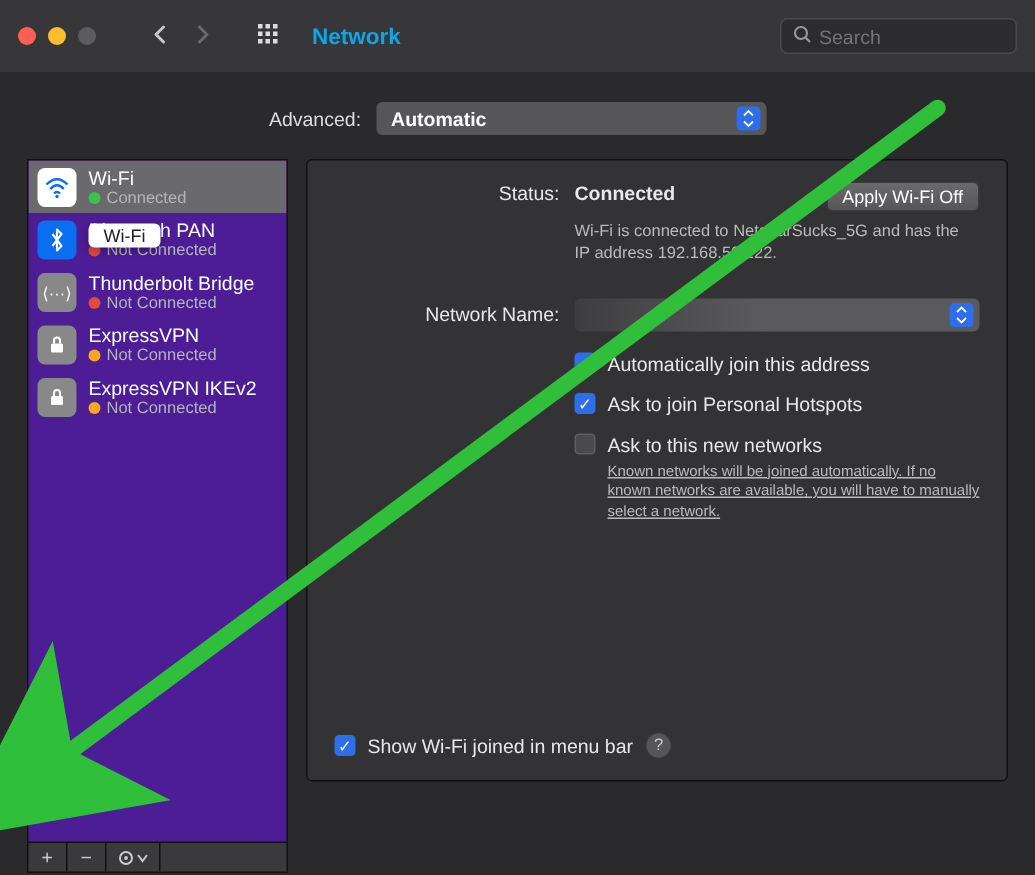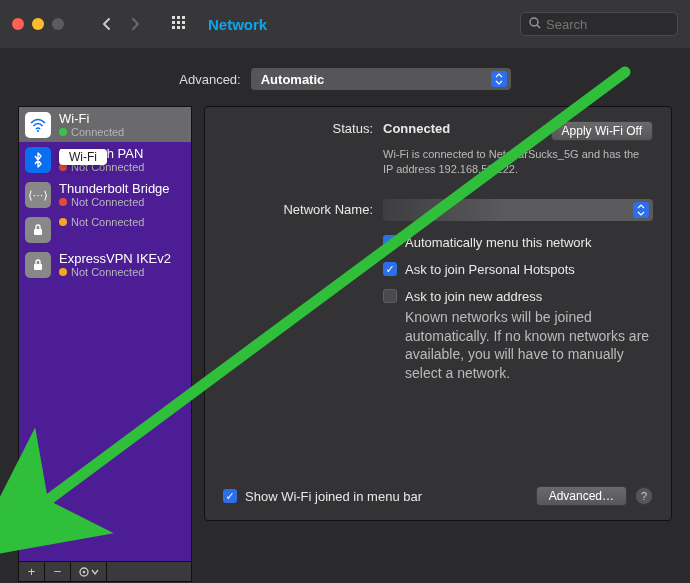--- a/index.html
+++ b/index.html
@@ -54,21 +54,21 @@
   .status-label { flex: 0 0 150px; text-align: right; font-size: 13px; }
   .status-value { font-weight: 600; font-size: 13px; }
   .btn { background: linear-gradient(#6a6a6c, #565658); border: 1px solid #3a3a3c; border-radius: 4px; color: #fff; font-size: 12px; padding: 2px 10px; cursor: pointer; margin-left: auto; }
   .status-desc { font-size: 11px; color: #bbb; margin-left: 160px; margin-bottom: 22px; line-height: 1.35; max-width: 260px; }
   .netname-row { display: flex; align-items: center; gap: 10px; margin-bottom: 14px; }
   .netname-select { flex: 1; background: linear-gradient(90deg, #3e3e40, #5a5a5c 45%, #5a5a5c); }
   .check-row { display: flex; align-items: center; gap: 8px; margin-left: 160px; margin-bottom: 12px; font-size: 13px; }
   .checkbox { width: 14px; height: 14px; border-radius: 3px; display: flex; align-items: center; justify-content: center; font-size: 11px; }
   .checkbox.checked { background: #2c6fe8; color: #fff; }
   .checkbox.unchecked { background: #4a4a4c; border: 1px solid #5f5f61; }
-  .check-desc { font-size: 14px; color: #bbb; margin-left: 182px; line-height: 1.35; max-width: 250px; }
+  .check-desc { font-size: 10px; color: #bbb; margin-left: 182px; line-height: 1.35; max-width: 250px; text-decoration: underline; }
 
   .bottom-row { display: flex; align-items: center; margin-top: auto; }
   .bottom-check { display: flex; align-items: center; gap: 8px; font-size: 13px; }
   .adv-btn { background: linear-gradient(#6a6a6c, #565658); border: 1px solid #3a3a3c; border-radius: 4px; color: #fff; font-size: 12px; padding: 2px 12px; margin-left: auto; cursor: pointer; }
   .help-btn { width: 18px; height: 18px; border-radius: 50%; background: #565658; border: 1px solid #3a3a3c; color: #ccc; font-size: 11px; display: flex; align-items: center; justify-content: center; margin-left: 8px; cursor: pointer; }
 
   .footer { display: flex; justify-content: flex-end; gap: 10px; padding: 16px 22px; }
   .footer .btn { margin: 0; width: 82px; }
 
   .arrow-svg { position: absolute; top: 0; left: 0; pointer-events: none; z-index: 5; }
@@ -178,20 +178,21 @@
         </div>
       </div>
       <div class="svc">
         <div class="svc-icon vpn">
           <svg width="14" height="14" viewBox="0 0 14 14">
               <rect x="3" y="6" width="8" height="6" rx="1" fill="#fff"></rect>
               <path d="M5 6 V4 a2 2 0 0 1 4 0 V6" stroke="#fff" stroke-width="1.4" fill="none"></path>
             </svg>
         </div>
         <div class="svc-text">
+          <div class="svc-name">ExpressVPN</div>
           <div class="svc-status-row">
             <span class="status-dot orange"></span>
             <span class="svc-status">Not Connected</span>
           </div>
         </div>
       </div>
       <div class="svc">
         <div class="svc-icon vpn">
           <svg width="14" height="14" viewBox="0 0 14 14">
               <rect x="3" y="6" width="8" height="6" rx="1" fill="#fff"></rect>
@@ -236,38 +237,37 @@
         <span class="arrows">
           <svg width="8" height="12" viewBox="0 0 8 12">
               <path d="M1 4 L4 1 L7 4 M1 8 L4 11 L7 8" stroke="#fff" stroke-width="1.2" fill="none"></path>
             </svg>
         </span>
       </div>
     </div>
 
     <div class="check-row">
       <span class="checkbox checked">✓</span>
-      <span>Automatically menu this network</span>
+      <span>Automatically join this address</span>
     </div>
     <div class="check-row">
       <span class="checkbox checked">✓</span>
       <span>Ask to join Personal Hotspots</span>
     </div>
     <div class="check-row" style="margin-bottom:4px;">
       <span class="checkbox unchecked"></span>
-      <span>Ask to join new address</span>
+      <span>Ask to this new networks</span>
     </div>
     <div class="check-desc">Known networks will be joined automatically. If no known networks are available, you will have to manually select a network.</div>
 
     <div class="bottom-row">
       <div class="bottom-check">
         <span class="checkbox checked">✓</span>
         <span>Show Wi-Fi joined in menu bar</span>
       </div>
-      <button class="adv-btn">Advanced…</button>
       <div class="help-btn">?</div>
     </div>
   </div>
 </div>
 
 <div class="footer">
   <button class="btn">Revert</button>
   <button class="btn">Search</button>
 </div>
 

